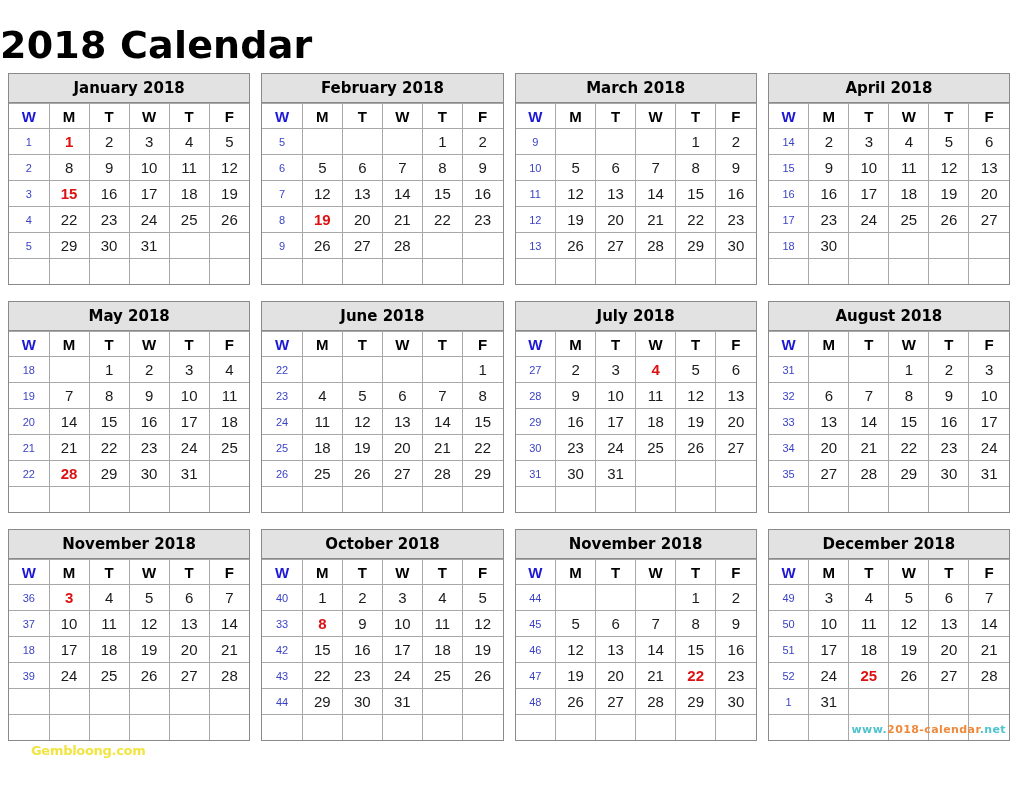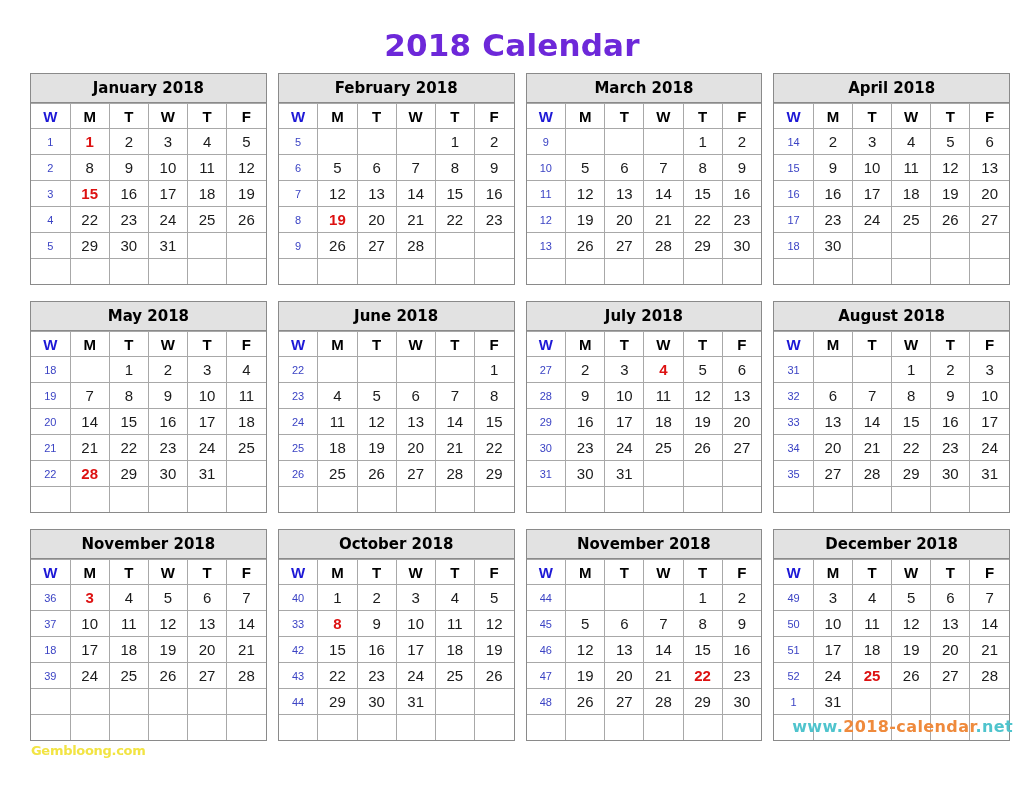--- a/index.html
+++ b/index.html
@@ -14,31 +14,30 @@
     overflow: hidden;
     position: relative;
   }
   #page {
     width: 1024px;
     height: 791px;
     position: relative;
     box-sizing: border-box;
   }
   .page-title {
-    text-align: center;
-    font-size: 31px;
+    font-size: 38px;
     font-weight: bold;
-    color: #6d28d9;
+    color: #000000;
     letter-spacing: 0.2px;
     padding-top: 26px;
     line-height: 38px;
     font-family: "DejaVu Sans", sans-serif;
   }
   .months-grid {
-    margin: 9px 14px 0 30px;
+    margin: 9px 14px 0 8px;
     display: grid;
     grid-template-columns: repeat(4, 1fr);
     column-gap: 11px;
     row-gap: 16px;
   }
   .month {
     border: 1px solid #8a8a8a;
     box-sizing: border-box;
     background: #ffffff;
   }
@@ -114,23 +113,23 @@
     left: 31px;
     bottom: 33px;
     font-size: 13px;
     font-weight: bold;
     color: #f2e443;
     letter-spacing: -0.3px;
     font-family: "DejaVu Sans", sans-serif;
   }
   .site-url {
     position: absolute;
-    right: 11px;
+    right: 18px;
     bottom: 55px;
-    font-size: 16px;
+    font-size: 11px;
     font-weight: bold;
     letter-spacing: 0.4px;
     font-family: "DejaVu Sans", sans-serif;
     white-space: nowrap;
   }
   .url-teal { color: #4fc4cd; }
   .url-orange { color: #ef8a3c; }
 </style>
 </head>
 <body>

